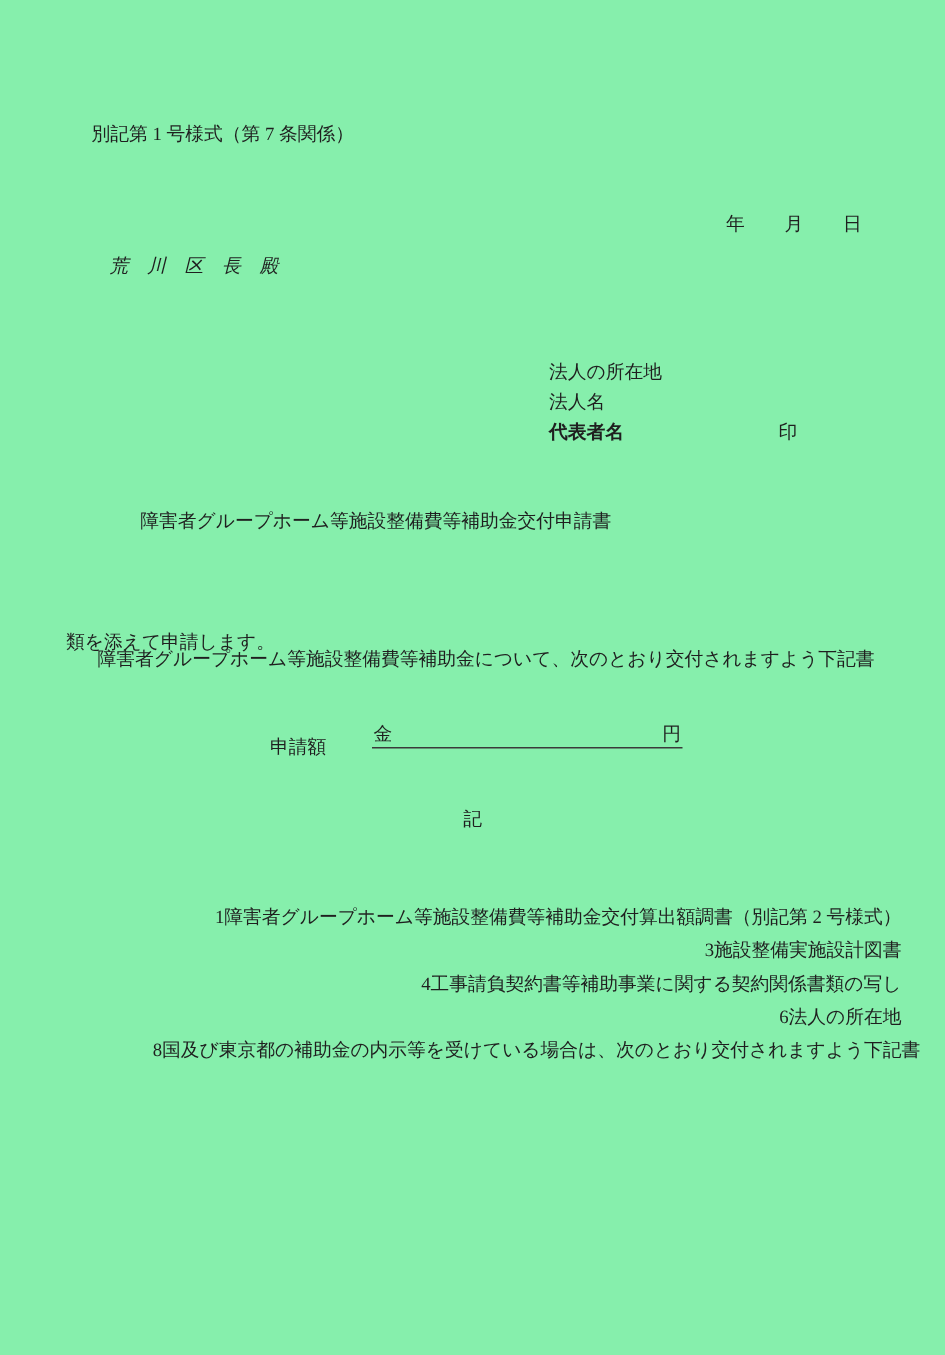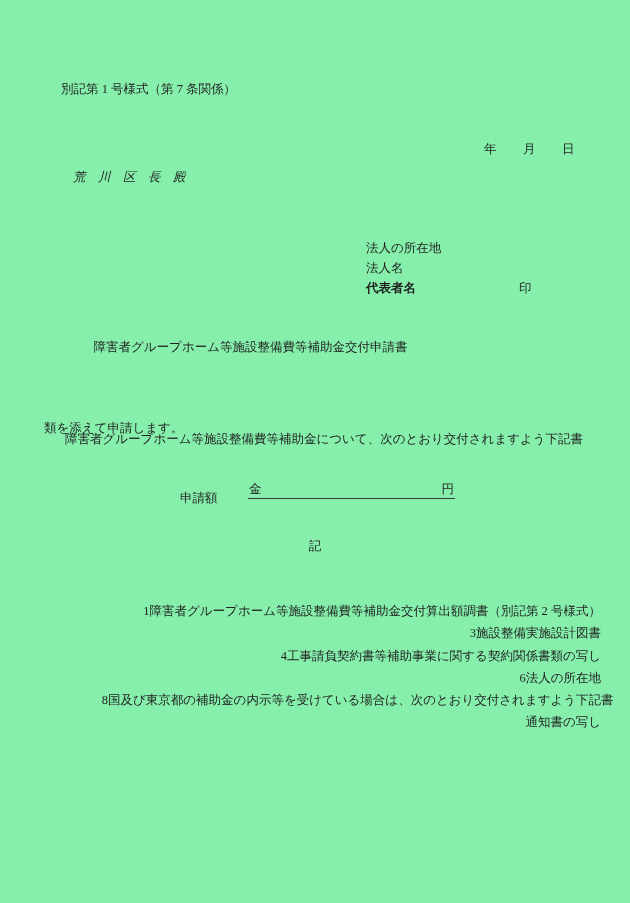--- a/index.html
+++ b/index.html
@@ -90,18 +90,15 @@
     </div>
     <div class="att-row">
       <span class="att-no">4</span><span>工事請負契約書等補助事業に関する契約関係書類の写し</span>
     </div>
     <div class="att-row">
       <span class="att-no">6</span><span>法人の所在地</span>
     </div>
     <div class="att-row">
       <span class="att-no">8</span><span>国及び東京都の補助金の内示等を受けている場合は、次のとおり交付されますよう下記書</span>
     </div>
-    <div class="att-row">
-      <span class="att-cont">通知書の写し</span>
-    </div>
   </div>
 
 </div>
 
 </body></html>

